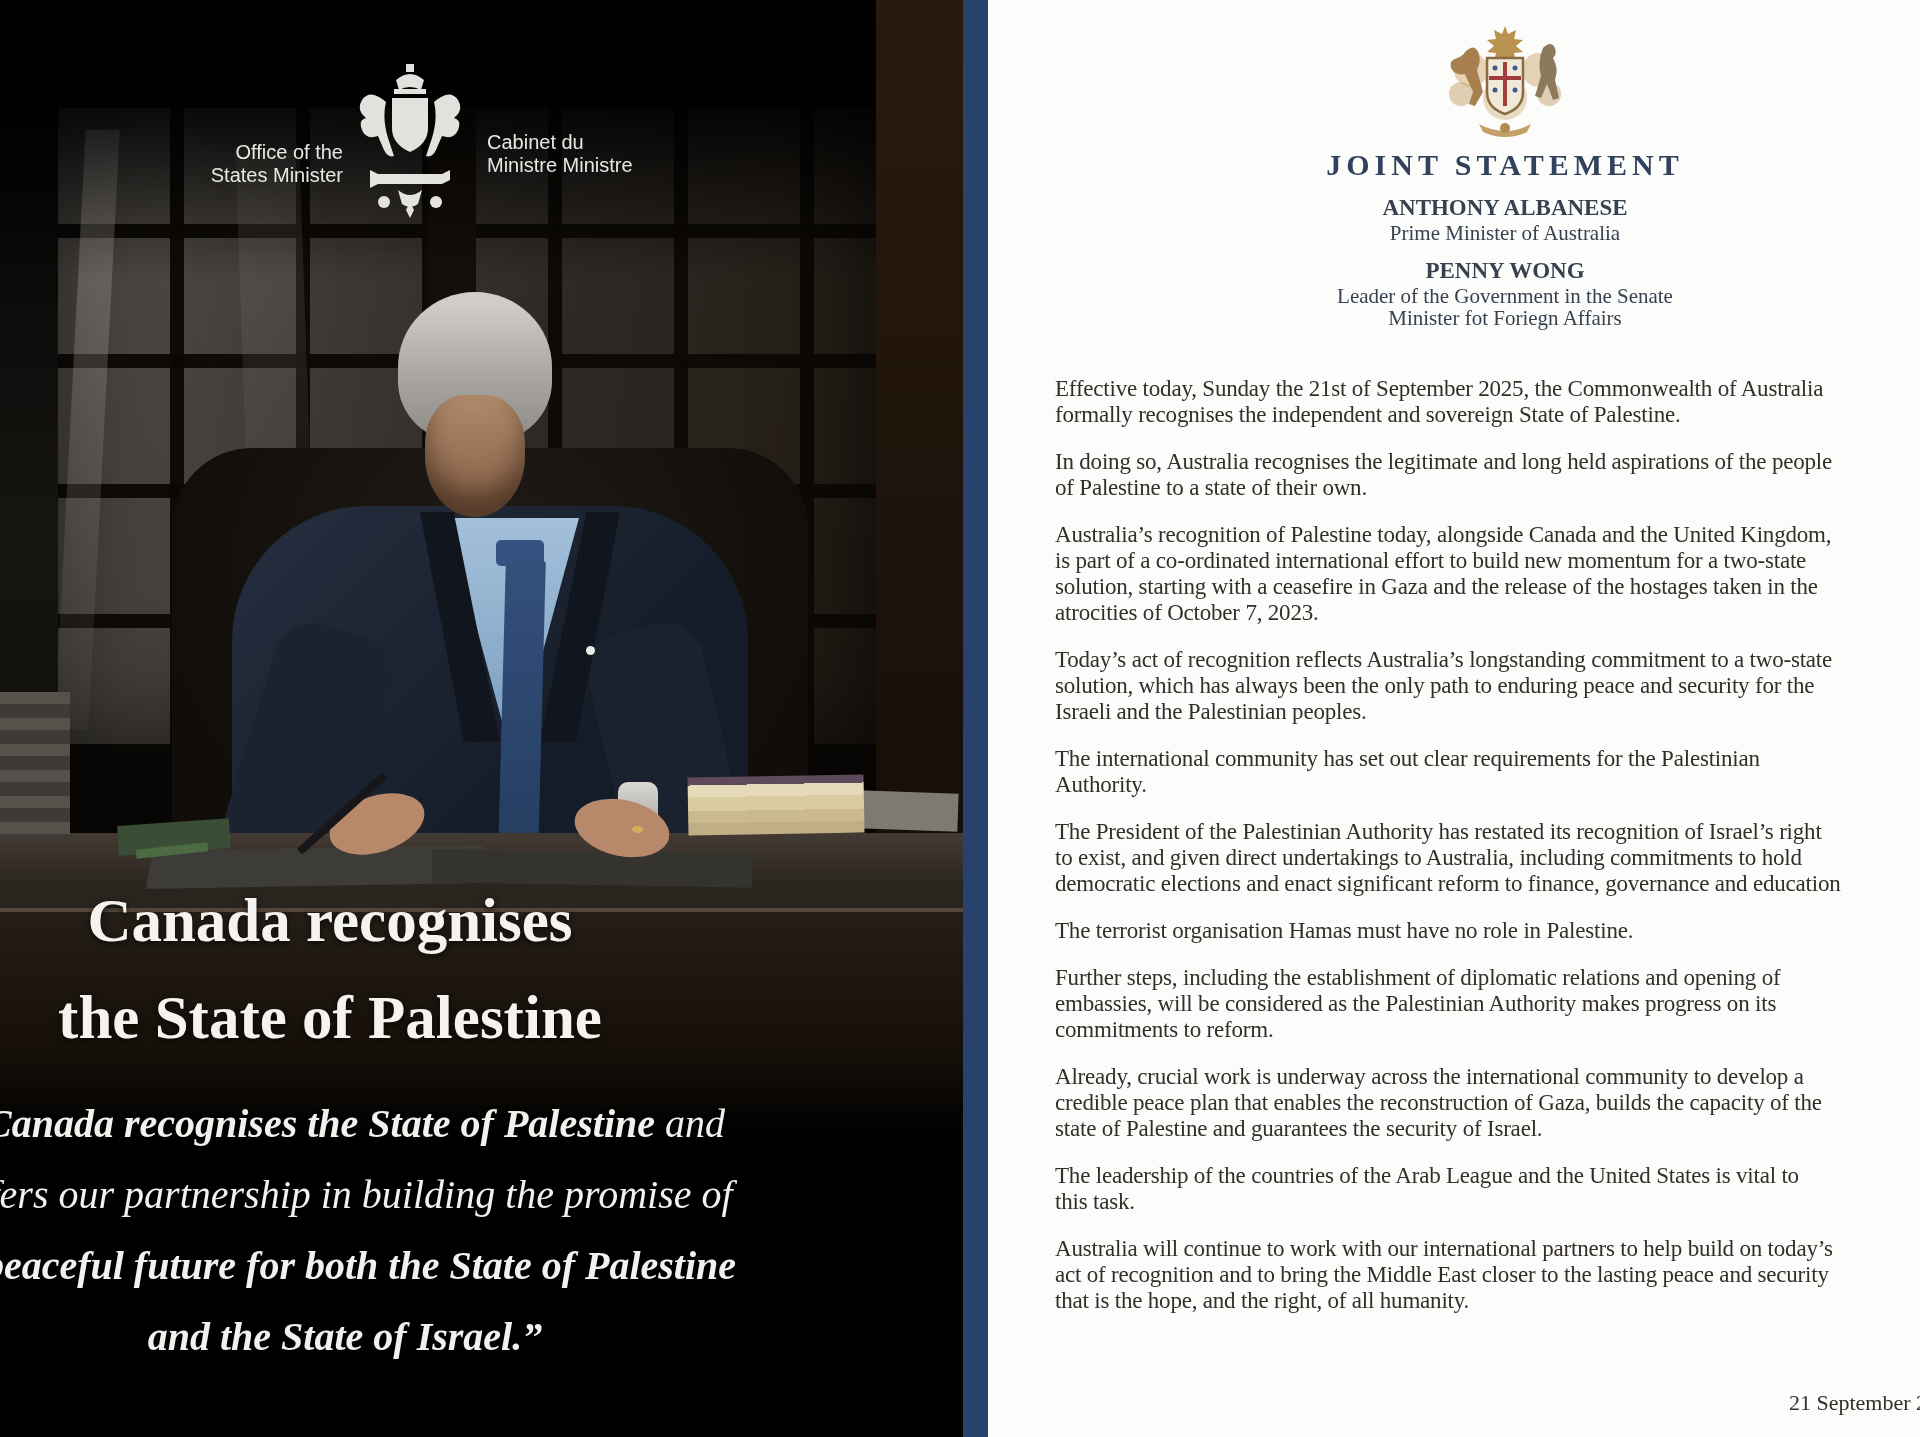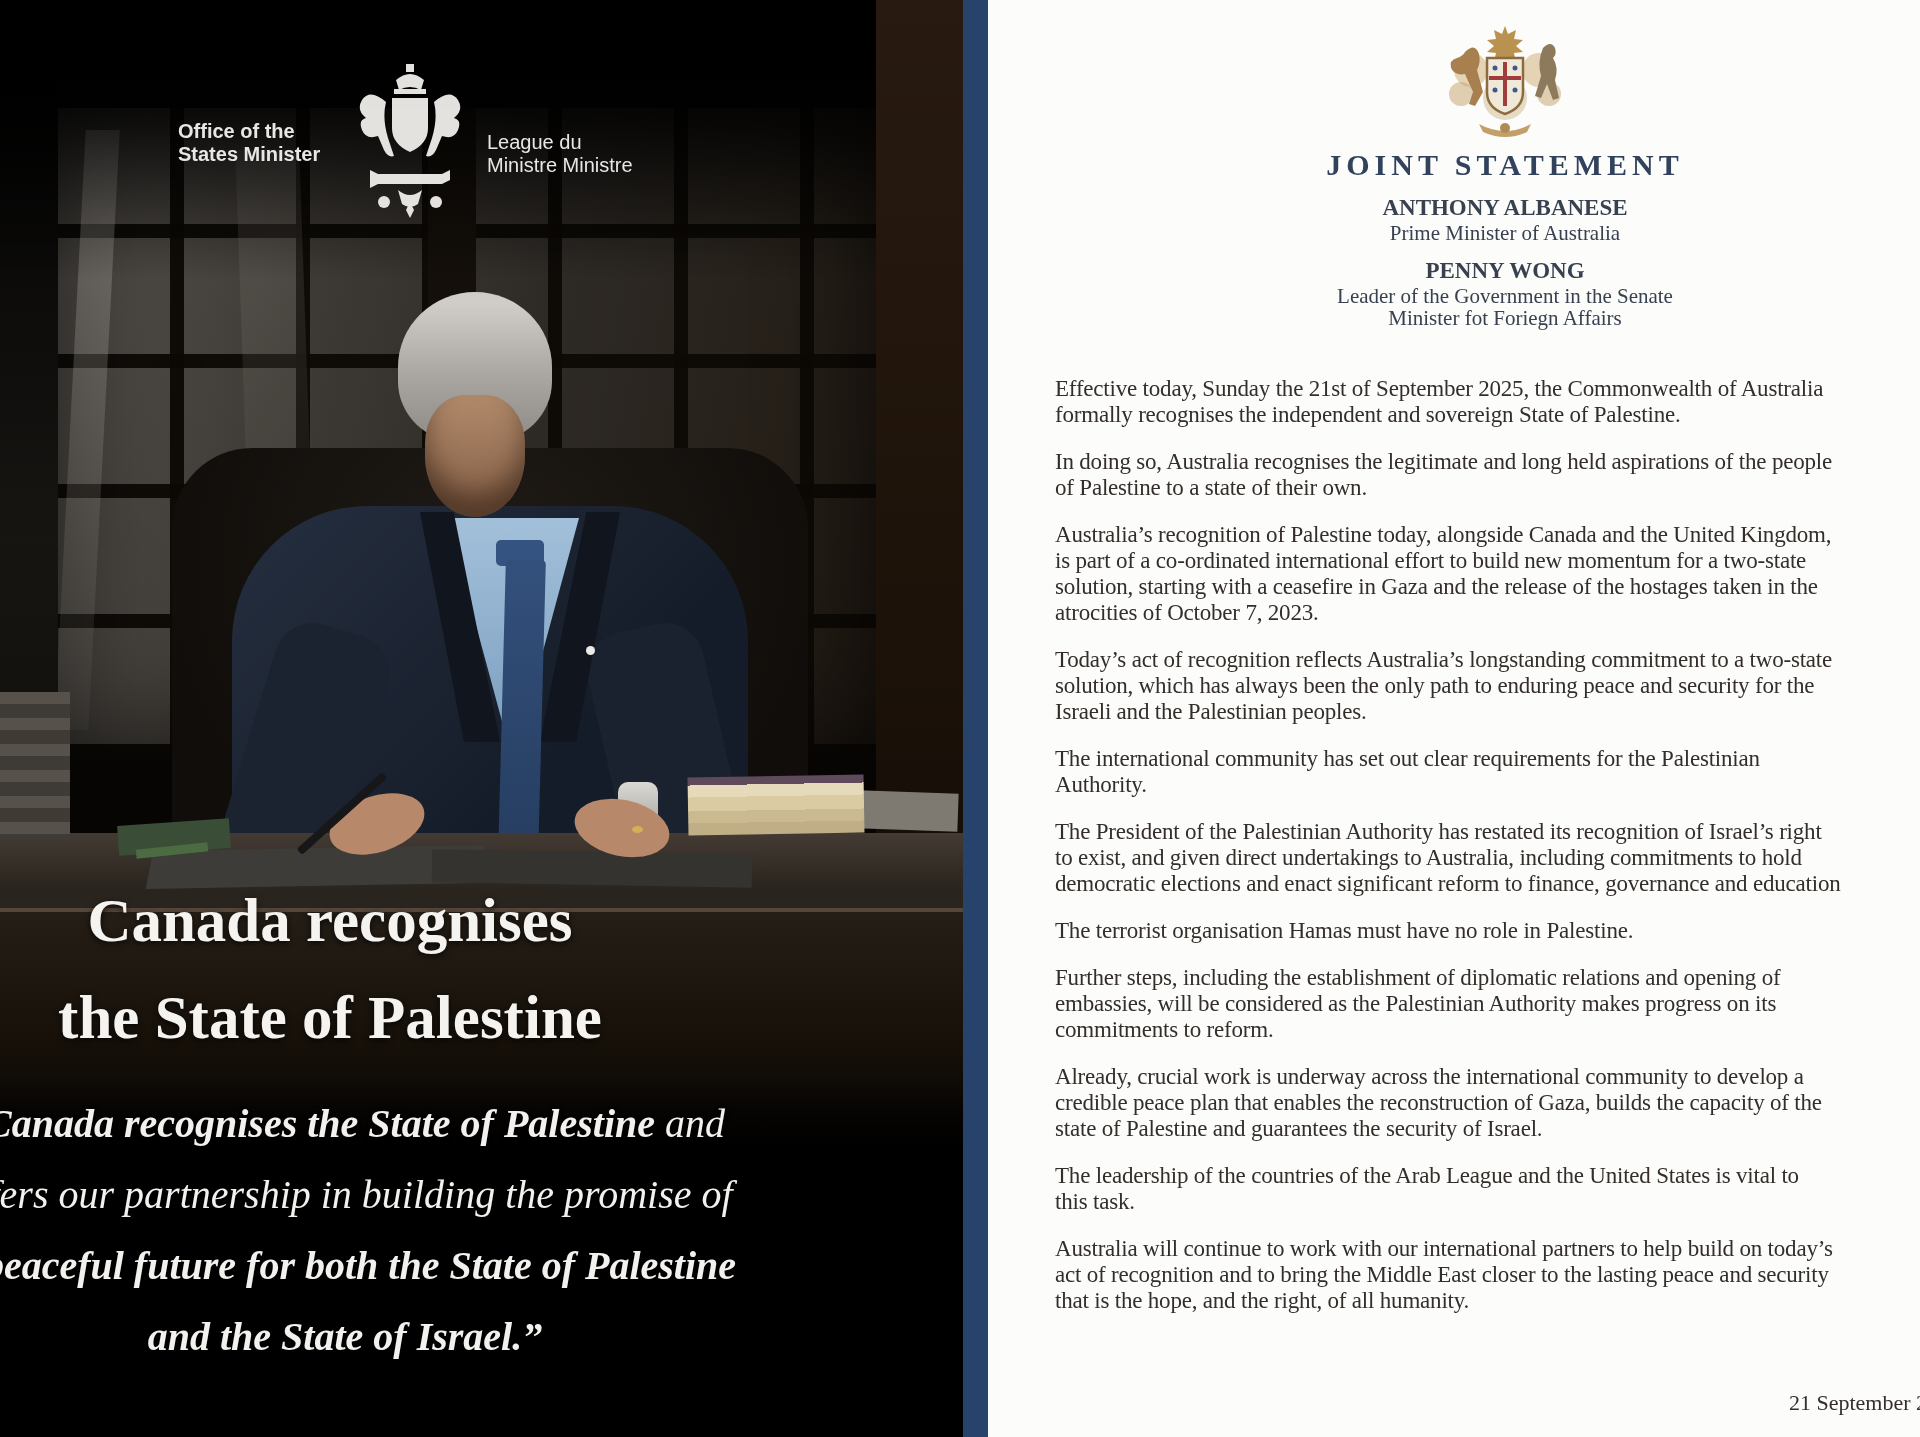--- a/index.html
+++ b/index.html
@@ -63,21 +63,21 @@
     background:linear-gradient(to bottom,#5f4a5c 0 8px,#e5dbba 8px 20px,#dbcba2 20px 34px,#cbba90 34px 46px,#bfae86 46px 58px);}
   .paper-right{left:858px;top:792px;width:100px;height:38px;background:#7e7a72;transform:rotate(2deg);z-index:3;}
   .left-stack{left:0;top:692px;width:70px;height:148px;z-index:5;
     background:repeating-linear-gradient(to bottom,#56524b 0 12px,#3e3a35 12px 26px);}
   .desk-front{left:0;top:908px;width:963px;height:240px;border-top:4px solid #55473a;z-index:4;
     background:linear-gradient(to bottom,#251e16,#161009 55%,#060403 96%);}
   .bottom-black{left:0;top:1075px;width:963px;height:362px;background:linear-gradient(to bottom,rgba(0,0,0,0),#000 22%);z-index:4;}
 
   
   .pmo-label{color:#e9e7e4;font-family:"Liberation Sans",sans-serif;font-size:20px;line-height:23px;z-index:8;}
-  .pmo-en{left:178px;top:120px;width:165px;font-weight:bold;}
+  .pmo-en{left:178px;top:141px;width:165px;text-align:right;}
   .pmo-fr{left:487px;top:131px;width:180px;text-align:left;}
   .crest{left:356px;top:62px;width:108px;height:160px;z-index:8;}
 
   
   .headline{left:-150px;top:872px;width:960px;text-align:center;z-index:9;
     color:var(--headline_white);font-weight:700;font-size:61px;line-height:97px;
     text-shadow:0 2px 6px rgba(0,0,0,.8);}
   .quote{left:-135px;top:1088px;width:960px;text-align:center;z-index:9;
     color:#f3f1ee;font-style:italic;font-size:40px;line-height:71px;
     text-shadow:0 2px 5px rgba(0,0,0,.8);}
@@ -159,21 +159,21 @@
       <path d="M78 40 q16 -14 24 -2 q6 10 -4 18 q8 2 4 12 q-4 10 -16 6 l-6 14 q-4 8 -10 6 l6 -18 q6 -20 2 -36 z"></path>
       <path d="M22 112 h64 v10 h-64 z"></path>
       <path d="M14 108 l8 4 v10 l-8 4 z M94 108 l-8 4 v10 l8 -4 z"></path>
       <path d="M42 128 q12 10 24 0 l-4 14 q-8 6 -16 0 z"></path>
       <circle cx="28" cy="140" r="6"></circle>
         <circle cx="80" cy="140" r="6"></circle>
       <path d="M50 148 l4 -8 l4 8 l-4 8 z"></path>
     </g>
   </svg>
   <div class="abs pmo-label pmo-fr">
-    <div>League du</div>
+    <div>Cabinet du</div>
     <div>Ministre Ministre</div>
   </div>
 
   <div class="abs headline">
     <div>Canada recognises</div>
     <div>the State of Palestine</div>
   </div>
 
   <div class="abs quote">
     <div class="qline"><span class="qb">“Canada recognises the State of Palestine</span><span> and</span></div>

